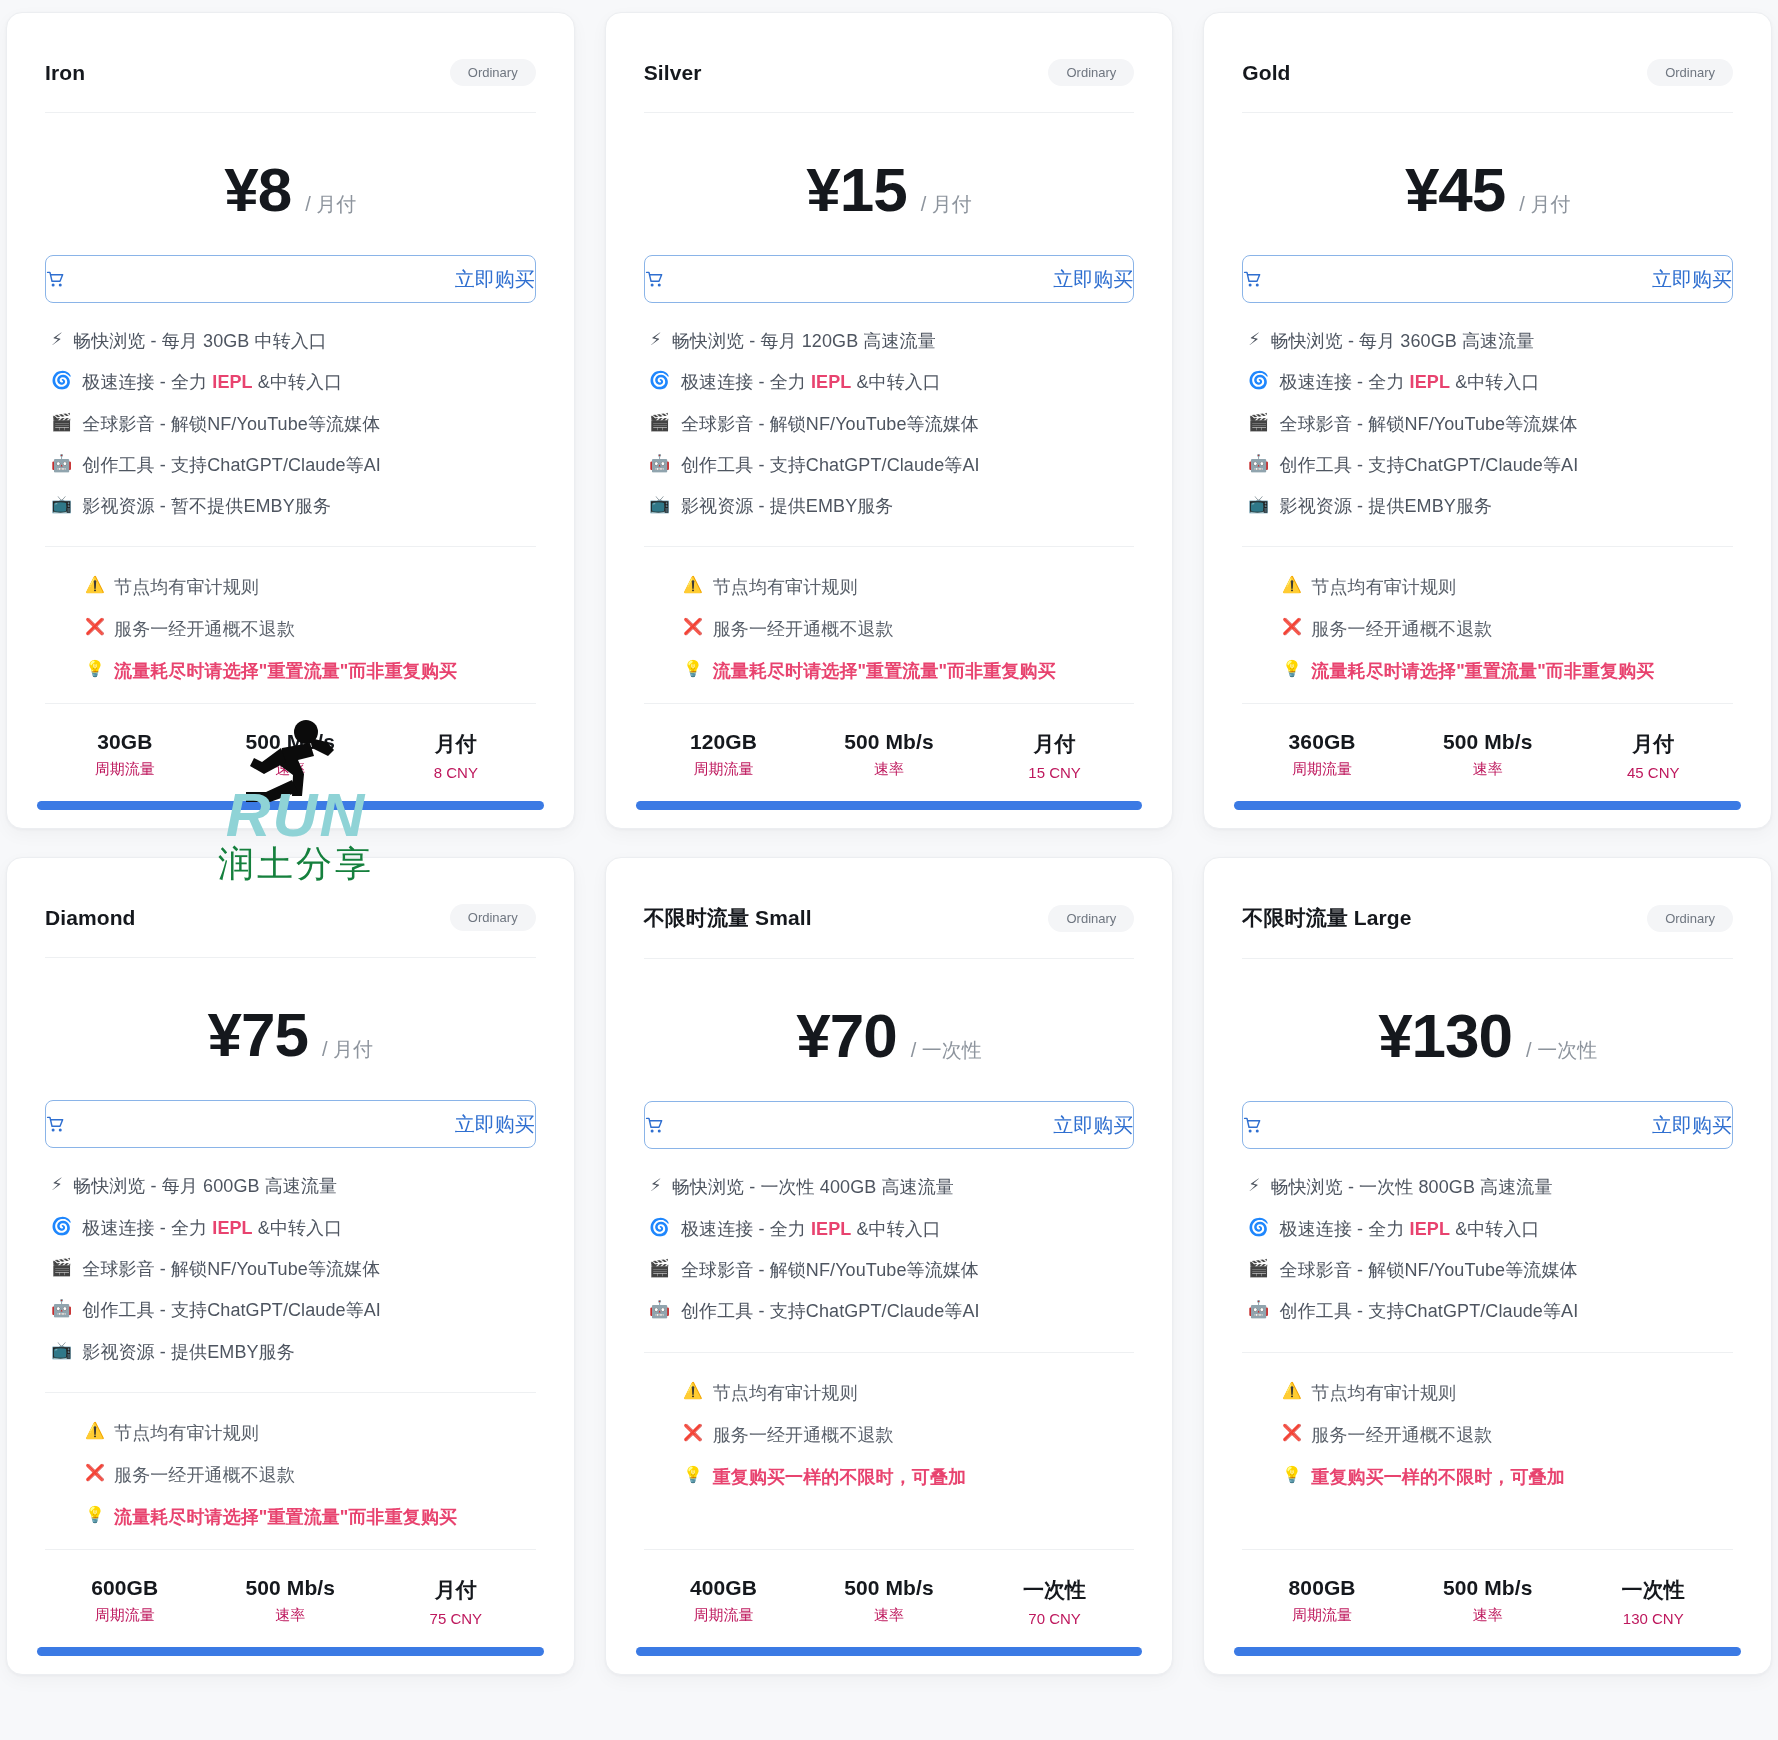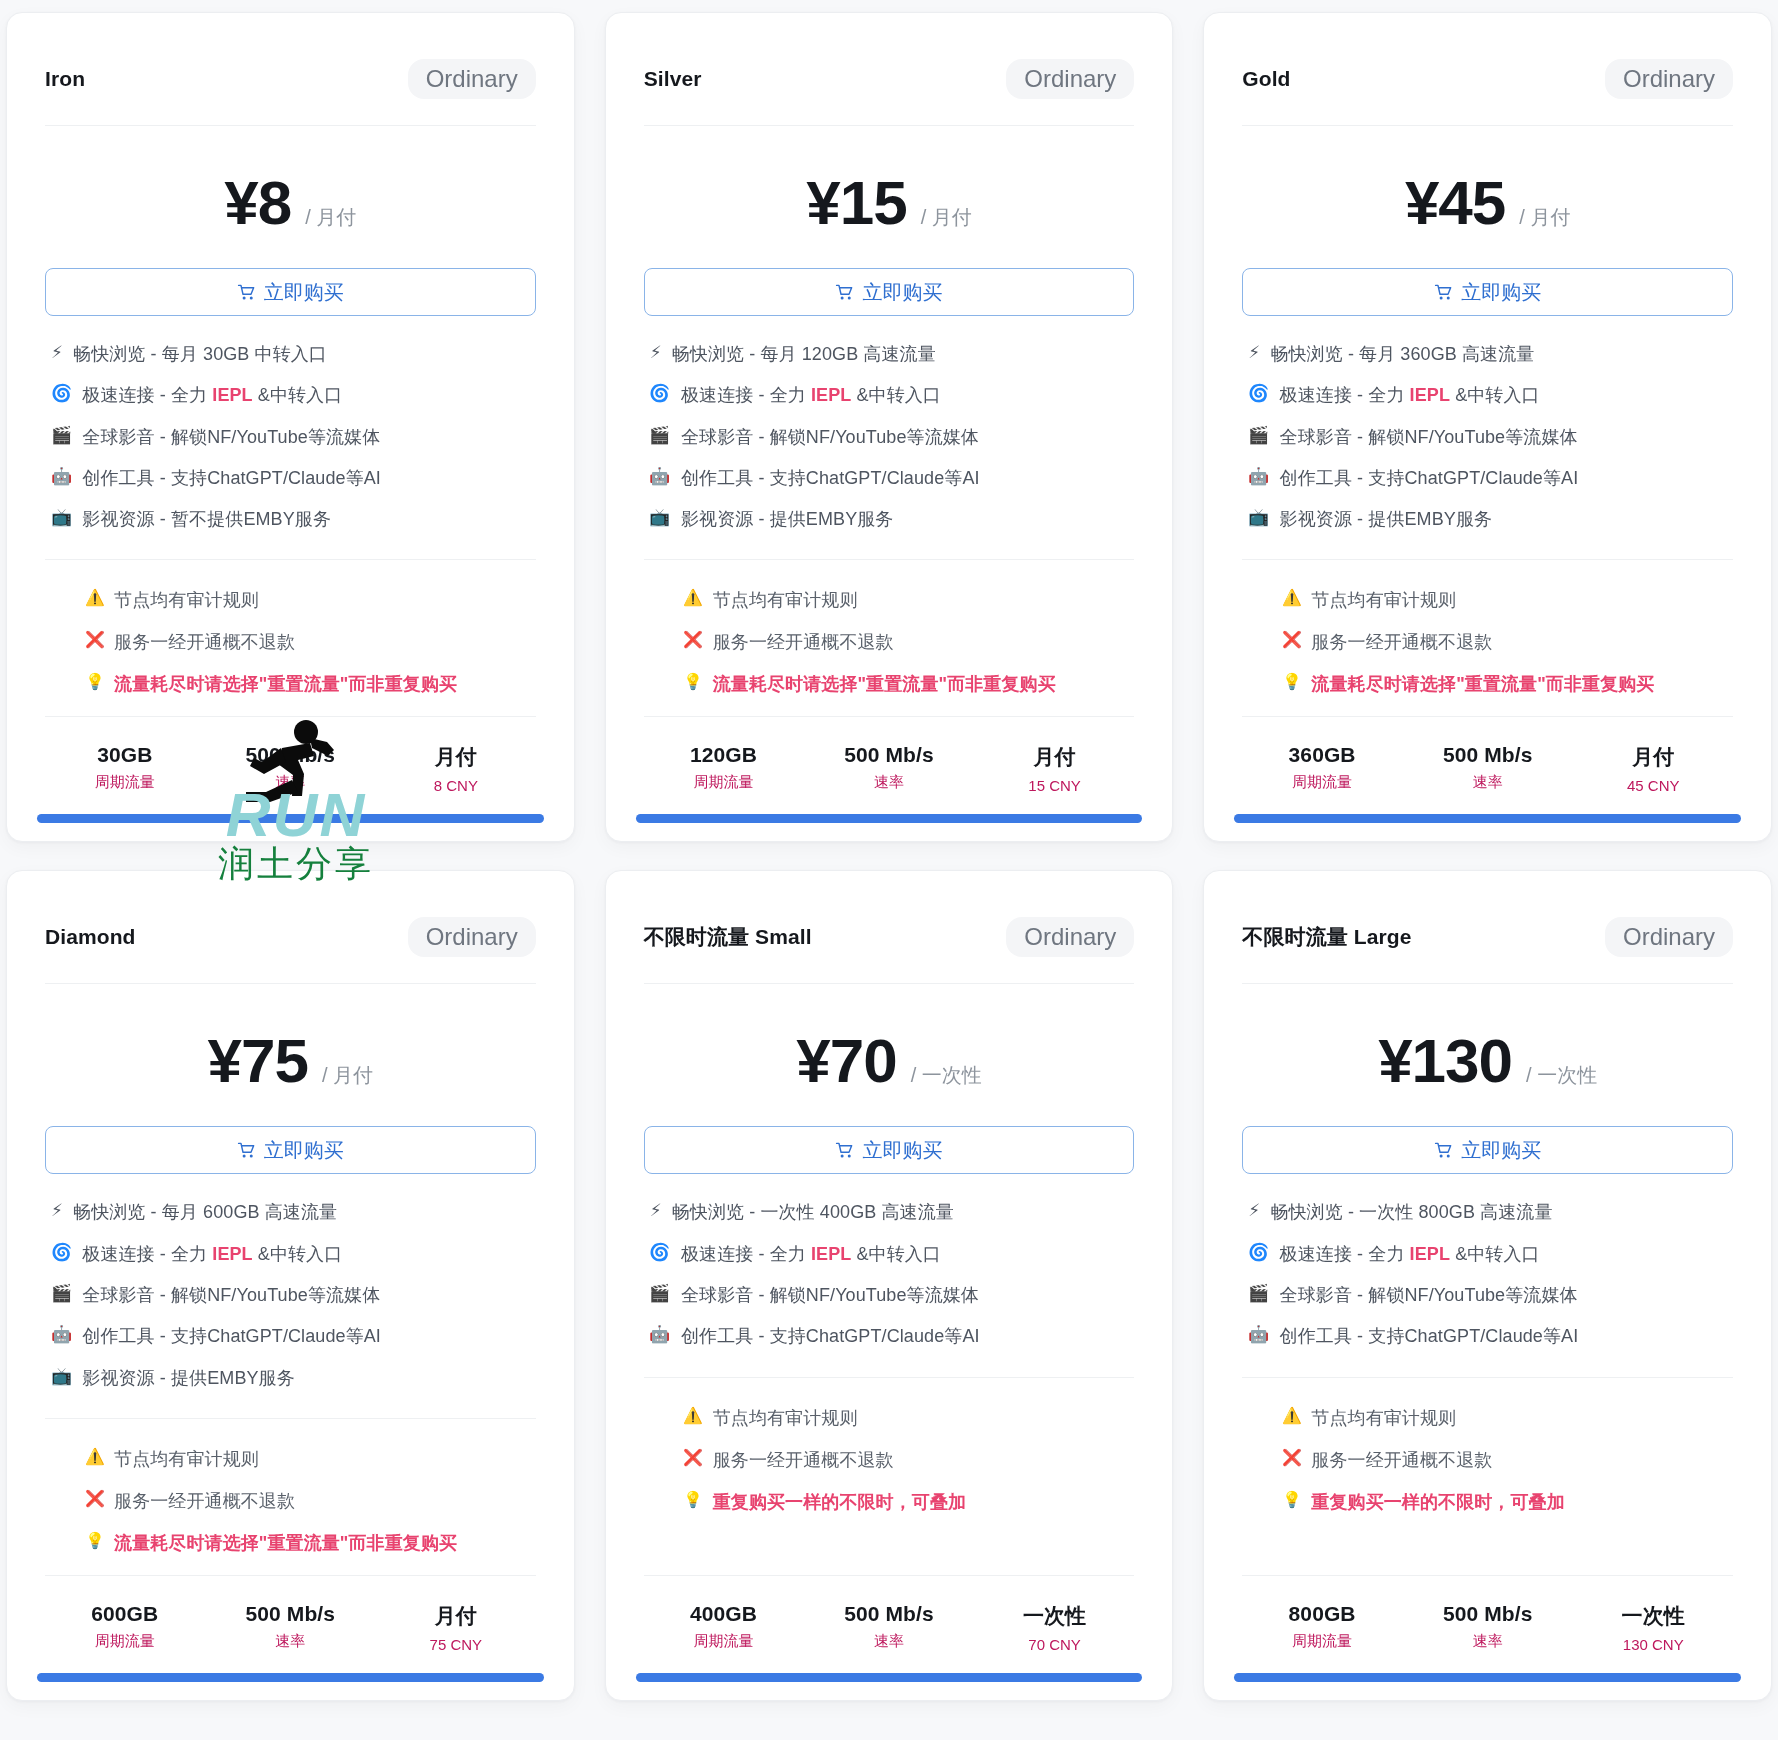--- a/index.html
+++ b/index.html
@@ -41,21 +41,21 @@
     padding: 46px 38px 26px 38px;
     gap: 37px;
   }
   .card-title {
     font-size: 21px;
     font-weight: 700;
     color: #15181d;
     letter-spacing: 0.1px;
   }
   .badge {
-    font-size: 24px;
+    font-size: 13px;
     color: #6f7680;
     background: #f4f5f7;
     border-radius: 16px;
     padding: 6px 18px;
     font-weight: 400;
     white-space: nowrap;
   }
   .divider {
     height: 1px;
     background: #eef0f2;
@@ -82,21 +82,21 @@
   .buy-btn {
     margin: 0 38px;
     border: 1px solid #8ab4e8;
     border-radius: 8px;
     background: #fff;
     color: #2f6fd0;
     font-size: 20px;
     height: 48px;
     display: flex;
     align-items: center;
-    justify-content: center;
+    justify-content: space-between;
     gap: 8px;
     cursor: pointer;
     font-family: inherit;
   }
   .cart-ico { width: 19px; height: 19px; display: inline-block; }
   .features {
     padding: 26px 38px 4px 44px;
     display: flex;
     flex-direction: column;
     gap: 17px;

